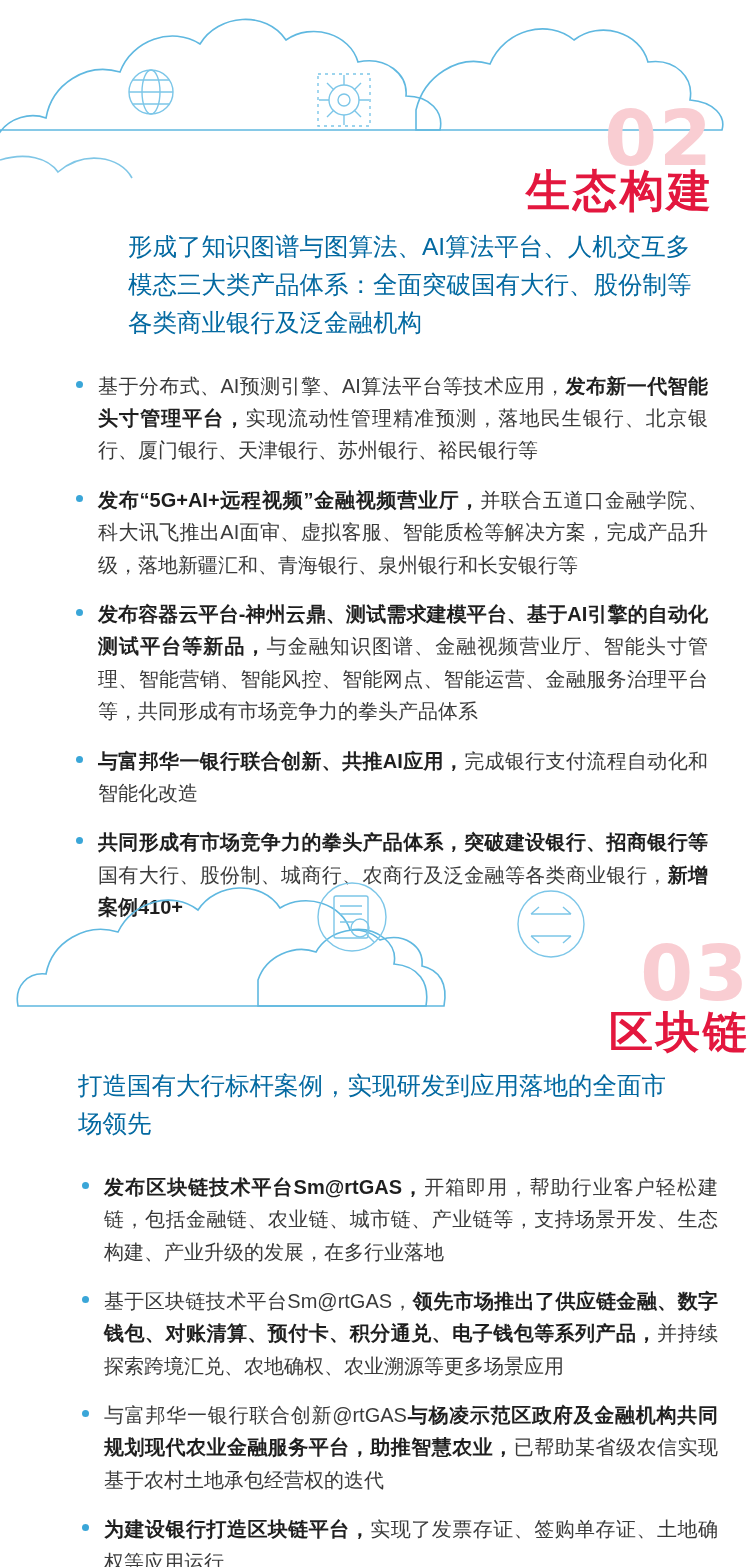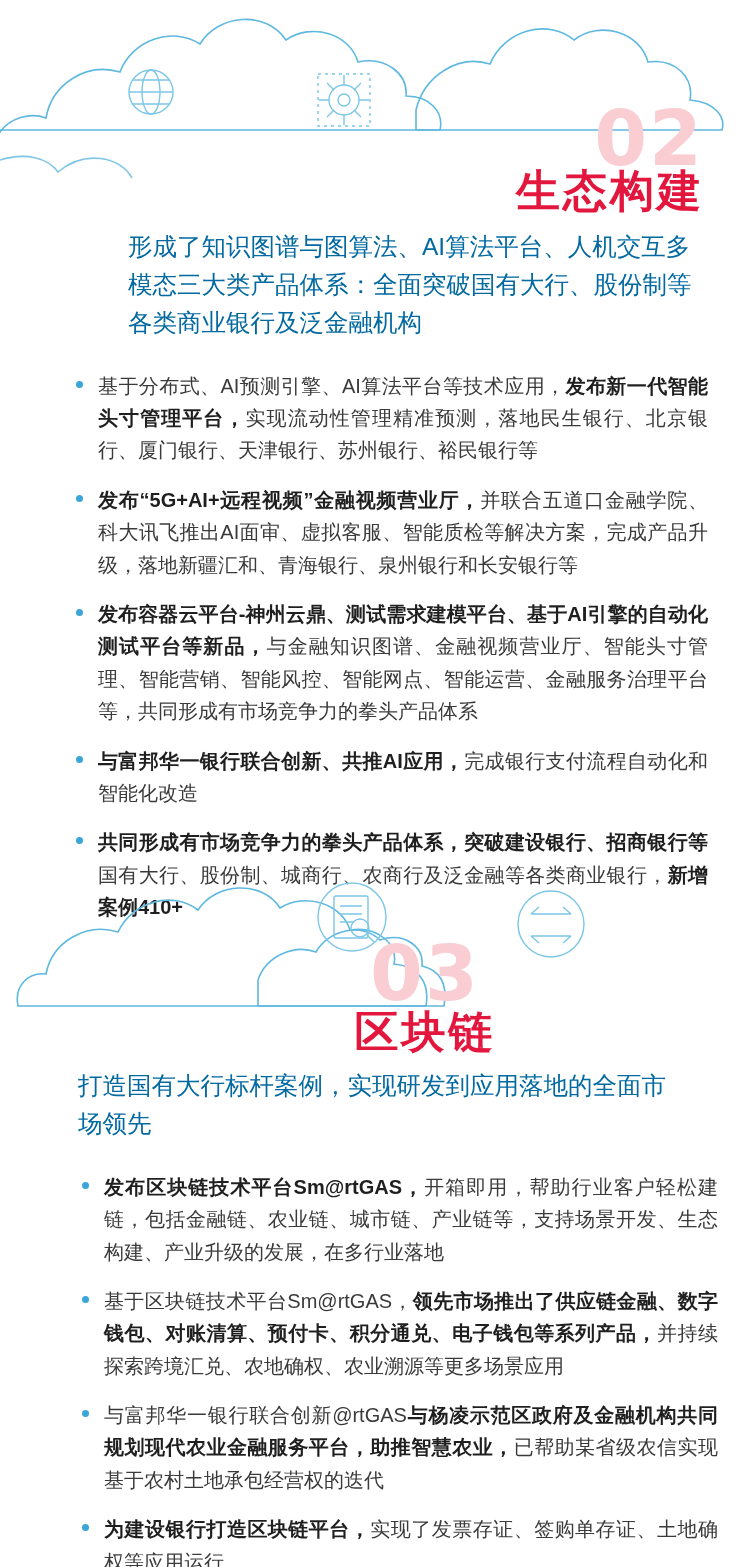--- a/index.html
+++ b/index.html
@@ -31,22 +31,22 @@
     letter-spacing: 2px;
     font-family: "DejaVu Sans", sans-serif;
   }
   .sec-title {
     font-size: 44px;
     font-weight: 700;
     color: #e3173e;
     letter-spacing: 3px;
     line-height: 1.1;
   }
-  .sec-head-right { text-align: right; padding-right: 46px; }
-  .sec-head-left { text-align: center; padding-left: 100px; }
+  .sec-head-right { text-align: right; padding-right: 36px; }
+  .sec-head-left { text-align: right; padding-left: 100px; }
   .sec-head-right .bignum { margin-bottom: -6px; }
 
   .lead {
     font-size: 24.5px;
     line-height: 1.55;
     color: #0369a1;
     font-weight: 500;
   }
   .lead-ai { margin: 12px 38px 0 128px; text-align: left; }
   .lead-bc { margin: 10px 60px 0 78px; text-align: left; }

